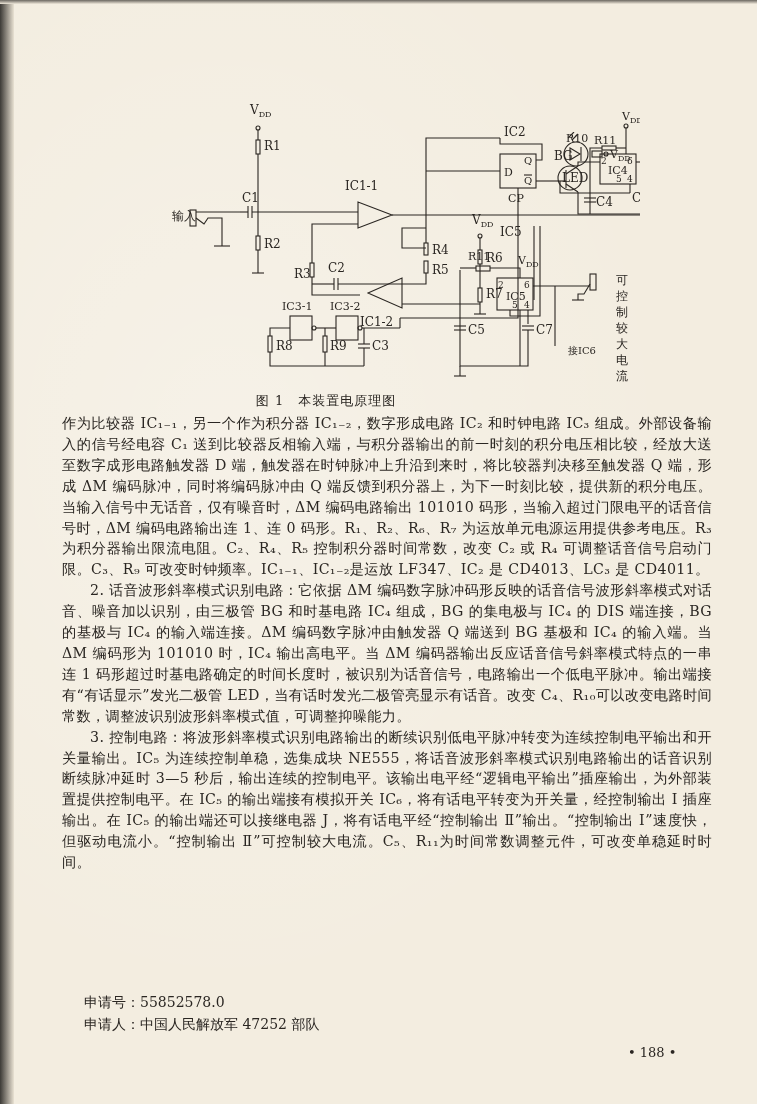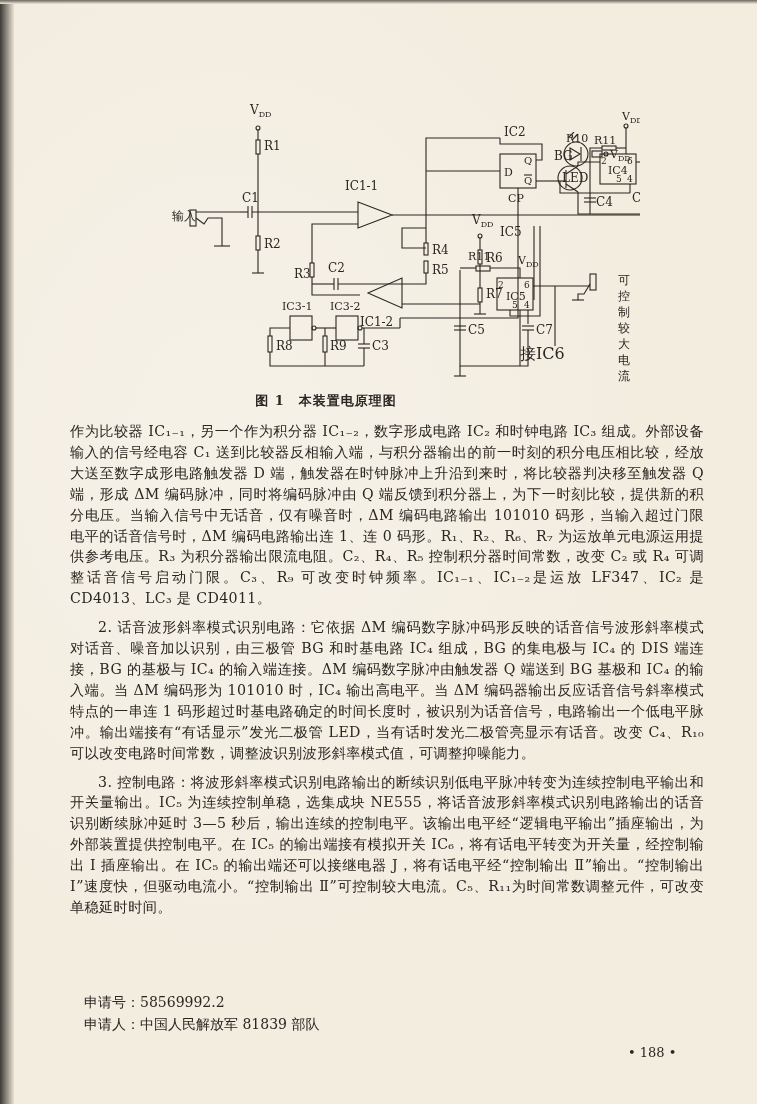--- a/index.html
+++ b/index.html
@@ -23,27 +23,27 @@
     background:
       radial-gradient(ellipse at 30% 40%, rgba(255,255,255,0.25), rgba(0,0,0,0) 60%),
       #f3ede0;
   }
   .figure {
     position:absolute; left:170px; top:98px; width:470px; height:295px;
   }
   .figure svg { width:470px; height:295px; }
   .caption {
     position:absolute; left:0; top:392px; width:652px; text-align:center;
-    font-size:13px; letter-spacing:1px;font-weight:bold;
+    font-size:13px; letter-spacing:1px;
   }
   .body {
     position:absolute; left:62px; top:413px; width:650px;
     font-size:14.2px; line-height:20.9px; letter-spacing:0.35px;
   }
-  .body p { margin:8px; text-align:justify; }
+  .body p { margin:0; text-align:justify; }
   .body p.indent { text-indent:28px; }
   .meta {
     position:absolute; left:84px; top:991px; width:620px;
     font-size:14px; line-height:22px;
   }
   .meta div { white-space:nowrap; }
   .pageno {
     position:absolute; left:628px; top:1045px; font-size:13px;
   }
   svg text { font-family:"DejaVu Serif", serif; fill:#2a2622; }
@@ -198,21 +198,21 @@
       <line x1="27" y1="15" x2="27" y2="29"></line>
       <line x1="14" y1="6" x2="20" y2="0"></line>
         <line x1="18" y1="8" x2="24" y2="2"></line>
       <rect x="38" y="19" width="10" height="6"></rect>
       <circle cx="52" cy="22" r="2"></circle>
       <text x="40" y="12" font-size="11" stroke="none">R11</text>
       <text x="56" y="26" font-size="11" stroke="none">V<tspan font-size="8" dy="3">DD</tspan></text>
       <text x="8" y="50" font-size="12" stroke="none">LED</text>
     </svg>
   </div>
-  <div style="position:absolute; left:270px; top:128px; width:200px; height:160px;text-align:right;">
+  <div style="position:absolute; left:270px; top:128px; width:200px; height:160px;">
     <svg width="200" height="160" stroke="#2a2622" fill="none" stroke-width="1.1">
       <polyline points="94,0 94,74"></polyline>
       <rect x="57" y="52" width="36" height="32"></rect>
       <text x="60" y="10" font-size="12" stroke="none">IC5</text>
       <text x="58" y="62" font-size="9" stroke="none">2</text>
       <text x="66" y="74" font-size="11" stroke="none">IC5</text>
       <text x="84" y="62" font-size="9" stroke="none">6</text>
       <text x="72" y="82" font-size="9" stroke="none">5</text>
       <text x="84" y="82" font-size="9" stroke="none">4</text>
       <polyline points="20,44 20,140 70,140"></polyline>
@@ -232,31 +232,31 @@
       <text x="96" y="108" font-size="12" stroke="none">C7</text>
       <line x1="20" y1="140" x2="20" y2="150"></line>
         <line x1="14" y1="150" x2="26" y2="150"></line>
       <polyline points="93,60 150,60"></polyline>
       <polyline points="115,60 115,120"></polyline>
       <polyline points="100,-70 100,90 70,90 70,84"></polyline>
       <rect x="150" y="48" width="6" height="16"></rect>
       <polyline points="150,58 144,68 138,68 138,74"></polyline>
       <line x1="132" y1="74" x2="144" y2="74"></line>
     </svg>
-    <div style="position:absolute; left:80px; top:118px; font-size:16px;">接IC6</div>
+    <div style="position:absolute; left:80px; top:118px; font-size:10px;padding-left:48px;">接IC6</div>
     <div style="position:absolute; left:176px; top:46px; width:14px; font-size:12px; line-height:16px; word-break:break-all;">可控制较大电流</div>
   </div>
 </div>
 
 <div class="caption">图 1　本装置电原理图</div>
 
 <div class="body">
   <p>作为比较器 IC₁₋₁，另一个作为积分器 IC₁₋₂，数字形成电路 IC₂ 和时钟电路 IC₃ 组成。外部设备输入的信号经电容 C₁ 送到比较器反相输入端，与积分器输出的前一时刻的积分电压相比较，经放大送至数字成形电路触发器 D 端，触发器在时钟脉冲上升沿到来时，将比较器判决移至触发器 Q 端，形成 ΔM 编码脉冲，同时将编码脉冲由 Q 端反馈到积分器上，为下一时刻比较，提供新的积分电压。当输入信号中无话音，仅有噪音时，ΔM 编码电路输出 101010 码形，当输入超过门限电平的话音信号时，ΔM 编码电路输出连 1、连 0 码形。R₁、R₂、R₆、R₇ 为运放单元电源运用提供参考电压。R₃ 为积分器输出限流电阻。C₂、R₄、R₅ 控制积分器时间常数，改变 C₂ 或 R₄ 可调整话音信号启动门限。C₃、R₉ 可改变时钟频率。IC₁₋₁、IC₁₋₂是运放 LF347、IC₂ 是 CD4013、LC₃ 是 CD4011。</p>
   <p class="indent">2. 话音波形斜率模式识别电路：它依据 ΔM 编码数字脉冲码形反映的话音信号波形斜率模式对话音、噪音加以识别，由三极管 BG 和时基电路 IC₄ 组成，BG 的集电极与 IC₄ 的 DIS 端连接，BG 的基极与 IC₄ 的输入端连接。ΔM 编码数字脉冲由触发器 Q 端送到 BG 基极和 IC₄ 的输入端。当 ΔM 编码形为 101010 时，IC₄ 输出高电平。当 ΔM 编码器输出反应话音信号斜率模式特点的一串连 1 码形超过时基电路确定的时间长度时，被识别为话音信号，电路输出一个低电平脉冲。输出端接有“有话显示”发光二极管 LED，当有话时发光二极管亮显示有话音。改变 C₄、R₁₀可以改变电路时间常数，调整波识别波形斜率模式值，可调整抑噪能力。</p>
   <p class="indent">3. 控制电路：将波形斜率模式识别电路输出的断续识别低电平脉冲转变为连续控制电平输出和开关量输出。IC₅ 为连续控制单稳，选集成块 NE555，将话音波形斜率模式识别电路输出的话音识别断续脉冲延时 3—5 秒后，输出连续的控制电平。该输出电平经“逻辑电平输出”插座输出，为外部装置提供控制电平。在 IC₅ 的输出端接有模拟开关 IC₆，将有话电平转变为开关量，经控制输出 I 插座输出。在 IC₅ 的输出端还可以接继电器 J，将有话电平经“控制输出 Ⅱ”输出。“控制输出 Ⅰ”速度快，但驱动电流小。“控制输出 Ⅱ”可控制较大电流。C₅、R₁₁为时间常数调整元件，可改变单稳延时时间。</p>
 </div>
 
 <div class="meta">
-  <div>申请号：58569992.2</div>
-  <div>申请人：中国人民解放军 81839 部队</div>
+  <div>申请号：55852578.0</div>
+  <div>申请人：中国人民解放军 47252 部队</div>
 </div>
 
 <div class="pageno">• 188 •</div>
 
 </body></html>

